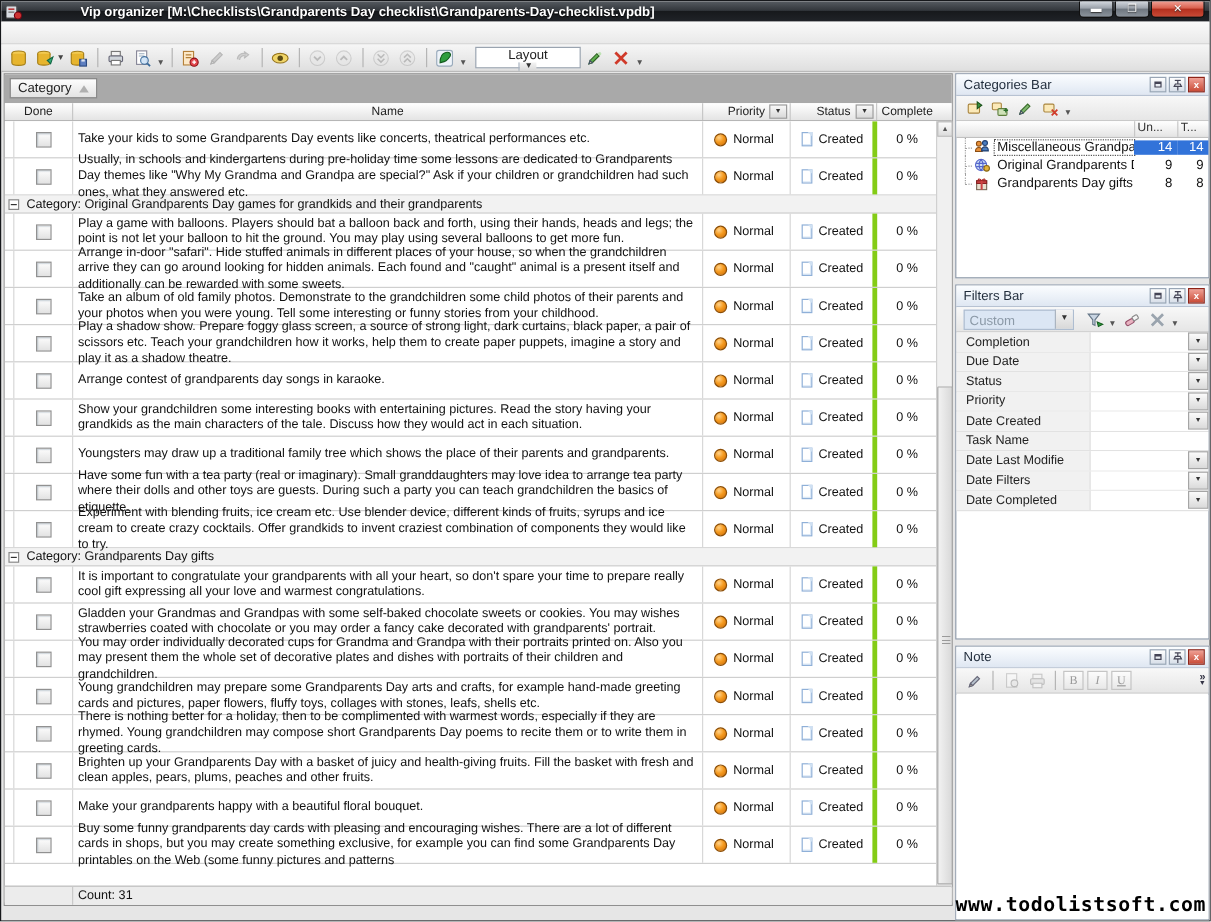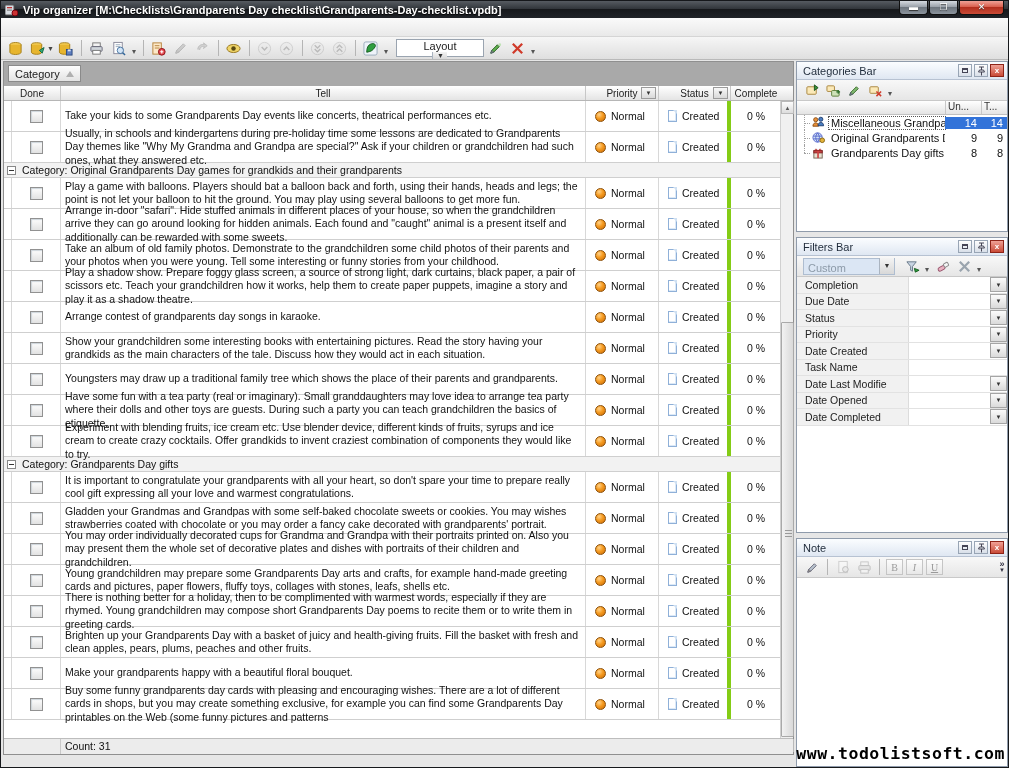--- a/index.html
+++ b/index.html
@@ -2,21 +2,21 @@
 <html><head>
 <meta charset="utf-8">
 <style>
   * { margin:0; padding:0; box-sizing:border-box; }
   html,body { width:1009px; height:768px; font-family:"Liberation Sans","DejaVu Sans",sans-serif; }
   #app { position:relative; width:1009px; height:768px; background:#e6e6e6; overflow:hidden; border:1px solid #16181b; }
 
   
   .titlebar { position:absolute; left:0; top:0; width:100%; height:17px;
     background:linear-gradient(#565b61 0%,#33373c 45%,#17191c 50%,#202328 100%);
-    display:flex; align-items:center; padding:0 4px; }
+    display:flex; align-items:center; padding:0 4px;gap:44px; }
   .app-icon { width:13px; height:12px; margin-right:5px; flex:0 0 auto; }
   .title-text { color:#ffffff; font-size:11px; font-weight:bold; white-space:nowrap; overflow:hidden; text-shadow:0 1px 1px #000; }
   .winbtns { margin-left:auto; display:flex; gap:1px; align-self:flex-start; }
   .winbtn { height:14px; width:29px; border:1px solid #111; border-top:none; border-radius:0 0 4px 4px;
     background:linear-gradient(#d4d9df,#9aa1aa 45%,#6e767f 50%,#8c949d); color:#fff; font-size:9px; line-height:12px;
     text-align:center; font-weight:bold; text-shadow:0 1px 1px #333; }
   .winbtn.close { width:45px; background:linear-gradient(#f0a196,#d95f4d 45%,#b32f1e 50%,#c94b37); }
 
   
   .menubar { position:absolute; left:0; top:17px; width:100%; height:19px; background:linear-gradient(#fafafa,#e9e9e9);
@@ -279,21 +279,21 @@
       <span class="groupchip">
         <span>Category</span>
         <span class="sort-tri"></span>
       </span>
     </div>
     <div class="hdr">
       <span class="hcell" style="width:57px">
           <span>Done</span>
         </span>
       <span class="hcell" style="width:525px">
-          <span>Tell</span>
+          <span>Name</span>
         </span>
       <span class="hcell" style="width:73px">
           <span>Priority</span>
           <span class="filter-btn">▼</span>
         </span>
       <span class="hcell" style="width:72px">
           <span>Status</span>
           <span class="filter-btn">▼</span>
         </span>
       <span class="hcell" style="width:50px;border-right:none">
@@ -825,21 +825,21 @@
       <span class="flabel">Task Name</span>
       <span class="fval"></span>
     </div>
         <div class="frow">
       <span class="flabel">Date Last Modifie</span>
       <span class="fval">
             <span class="fbtn">▼</span>
           </span>
     </div>
         <div class="frow">
-      <span class="flabel">Date Opened</span>
+      <span class="flabel">Date Filters</span>
       <span class="fval">
             <span class="fbtn">▼</span>
           </span>
     </div>
         <div class="frow">
       <span class="flabel">Date Completed</span>
       <span class="fval">
             <span class="fbtn">▼</span>
           </span>
     </div>

